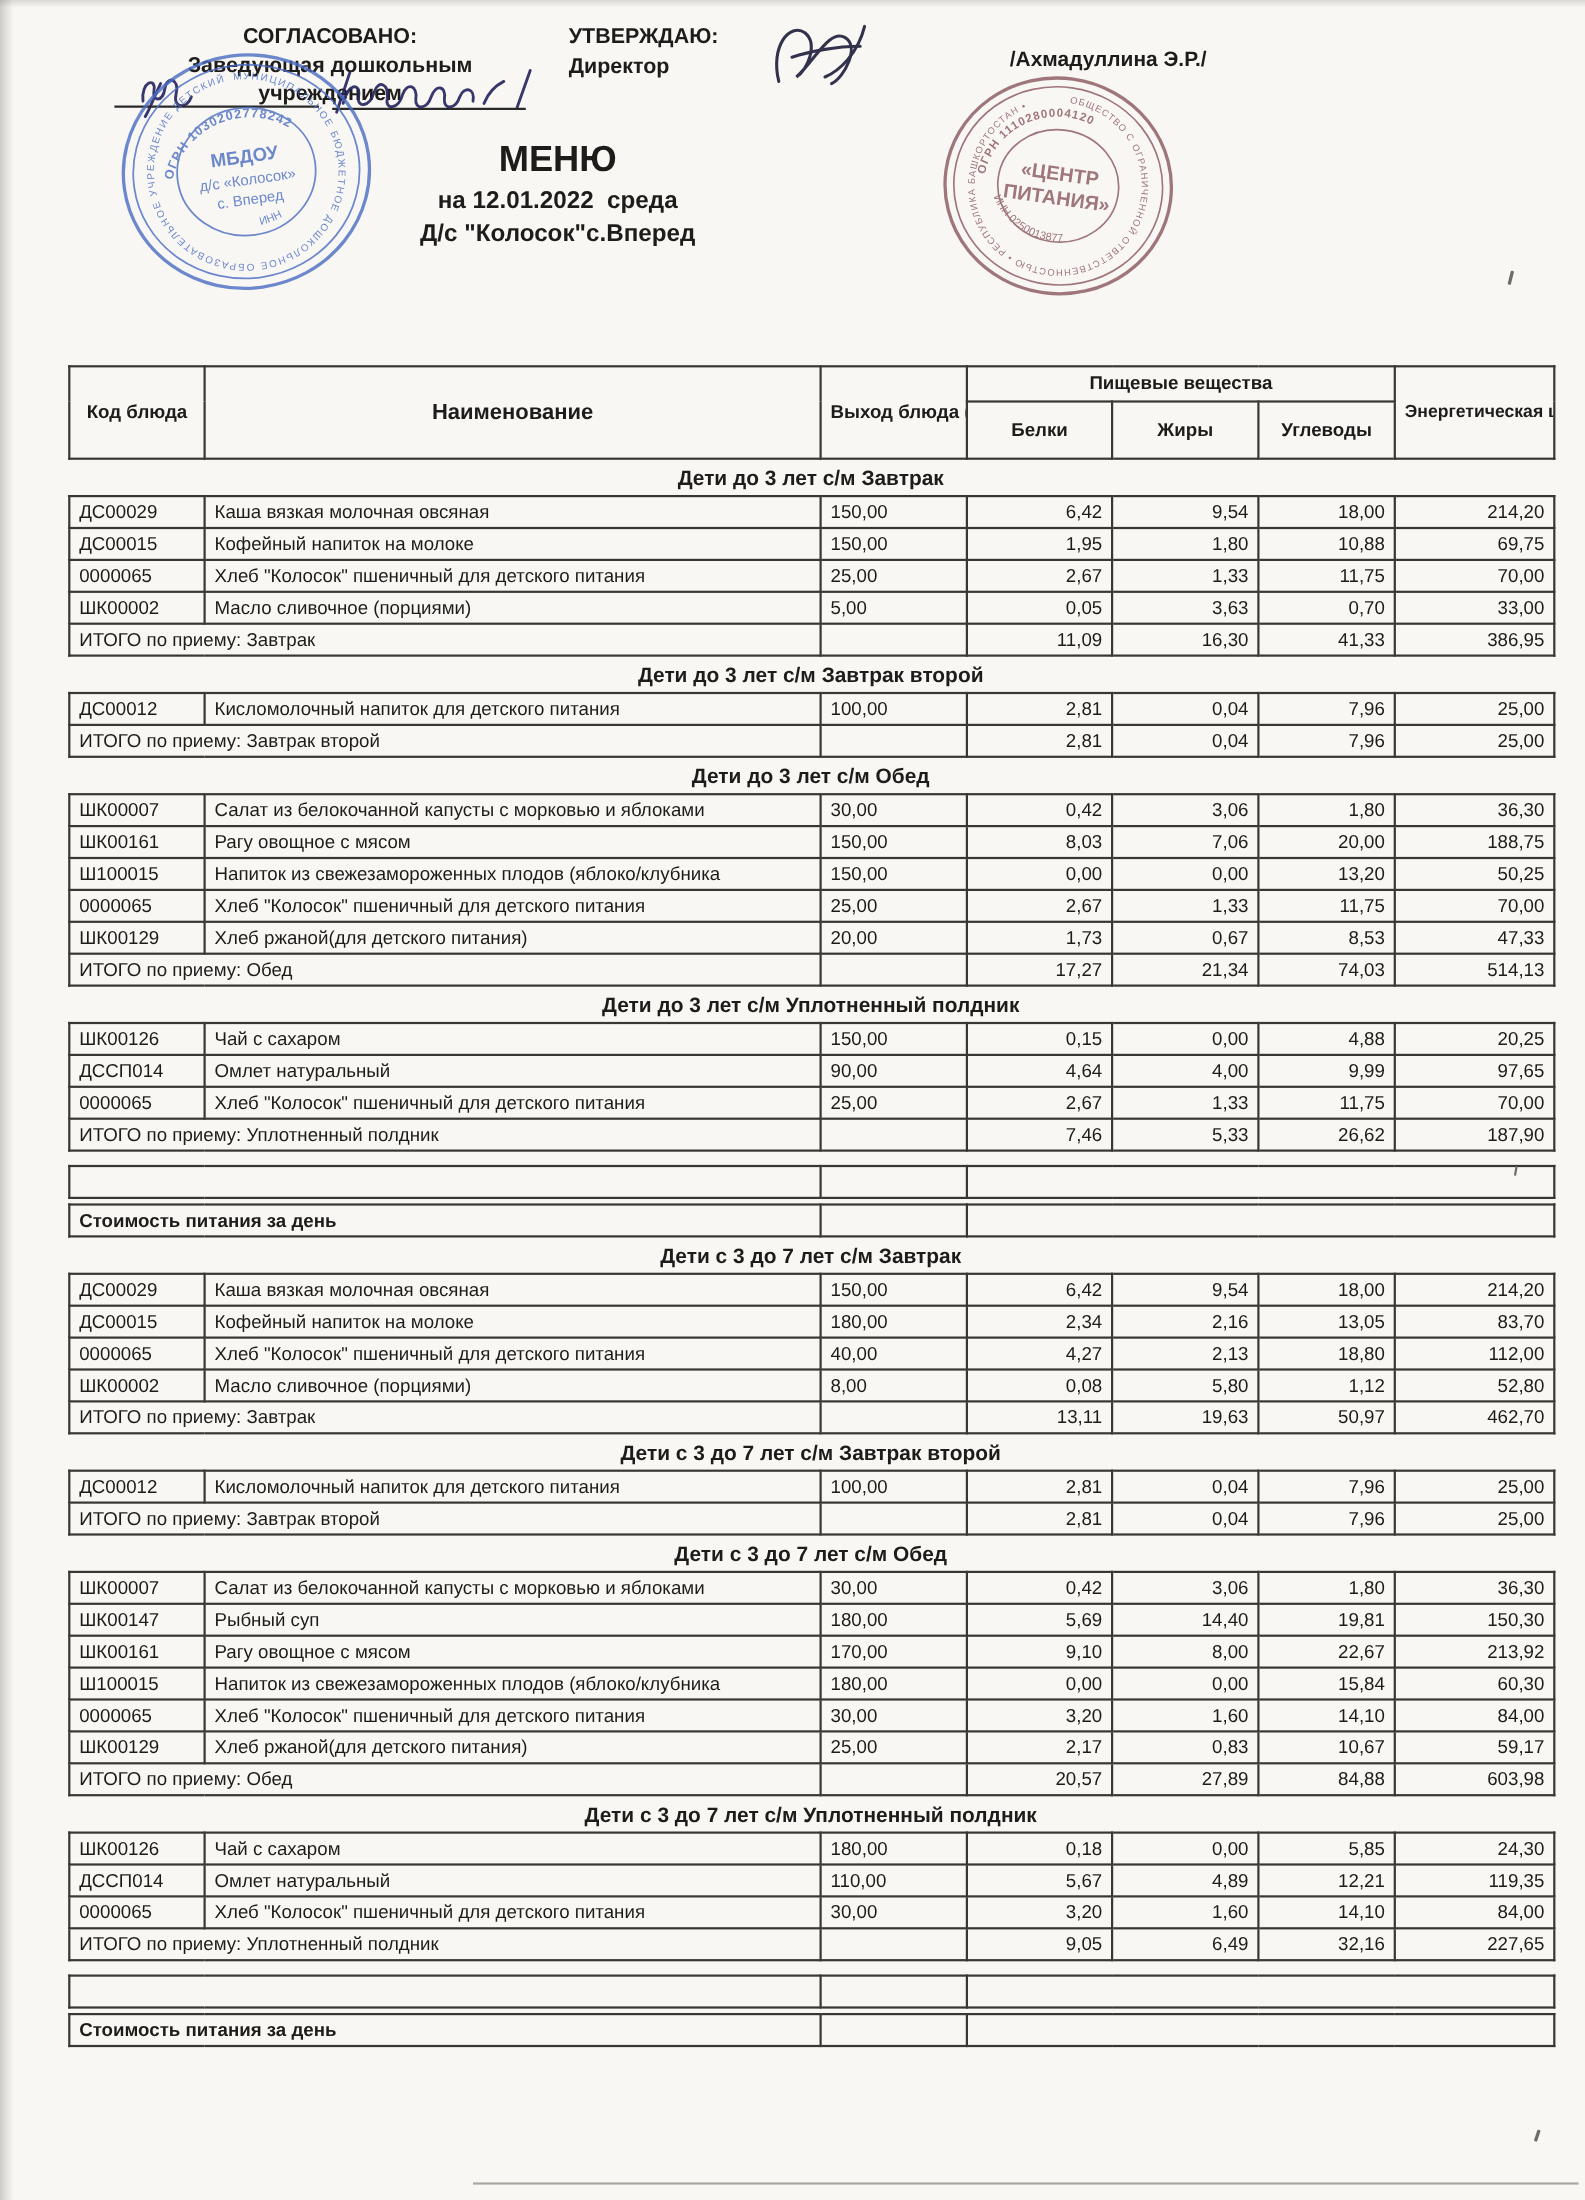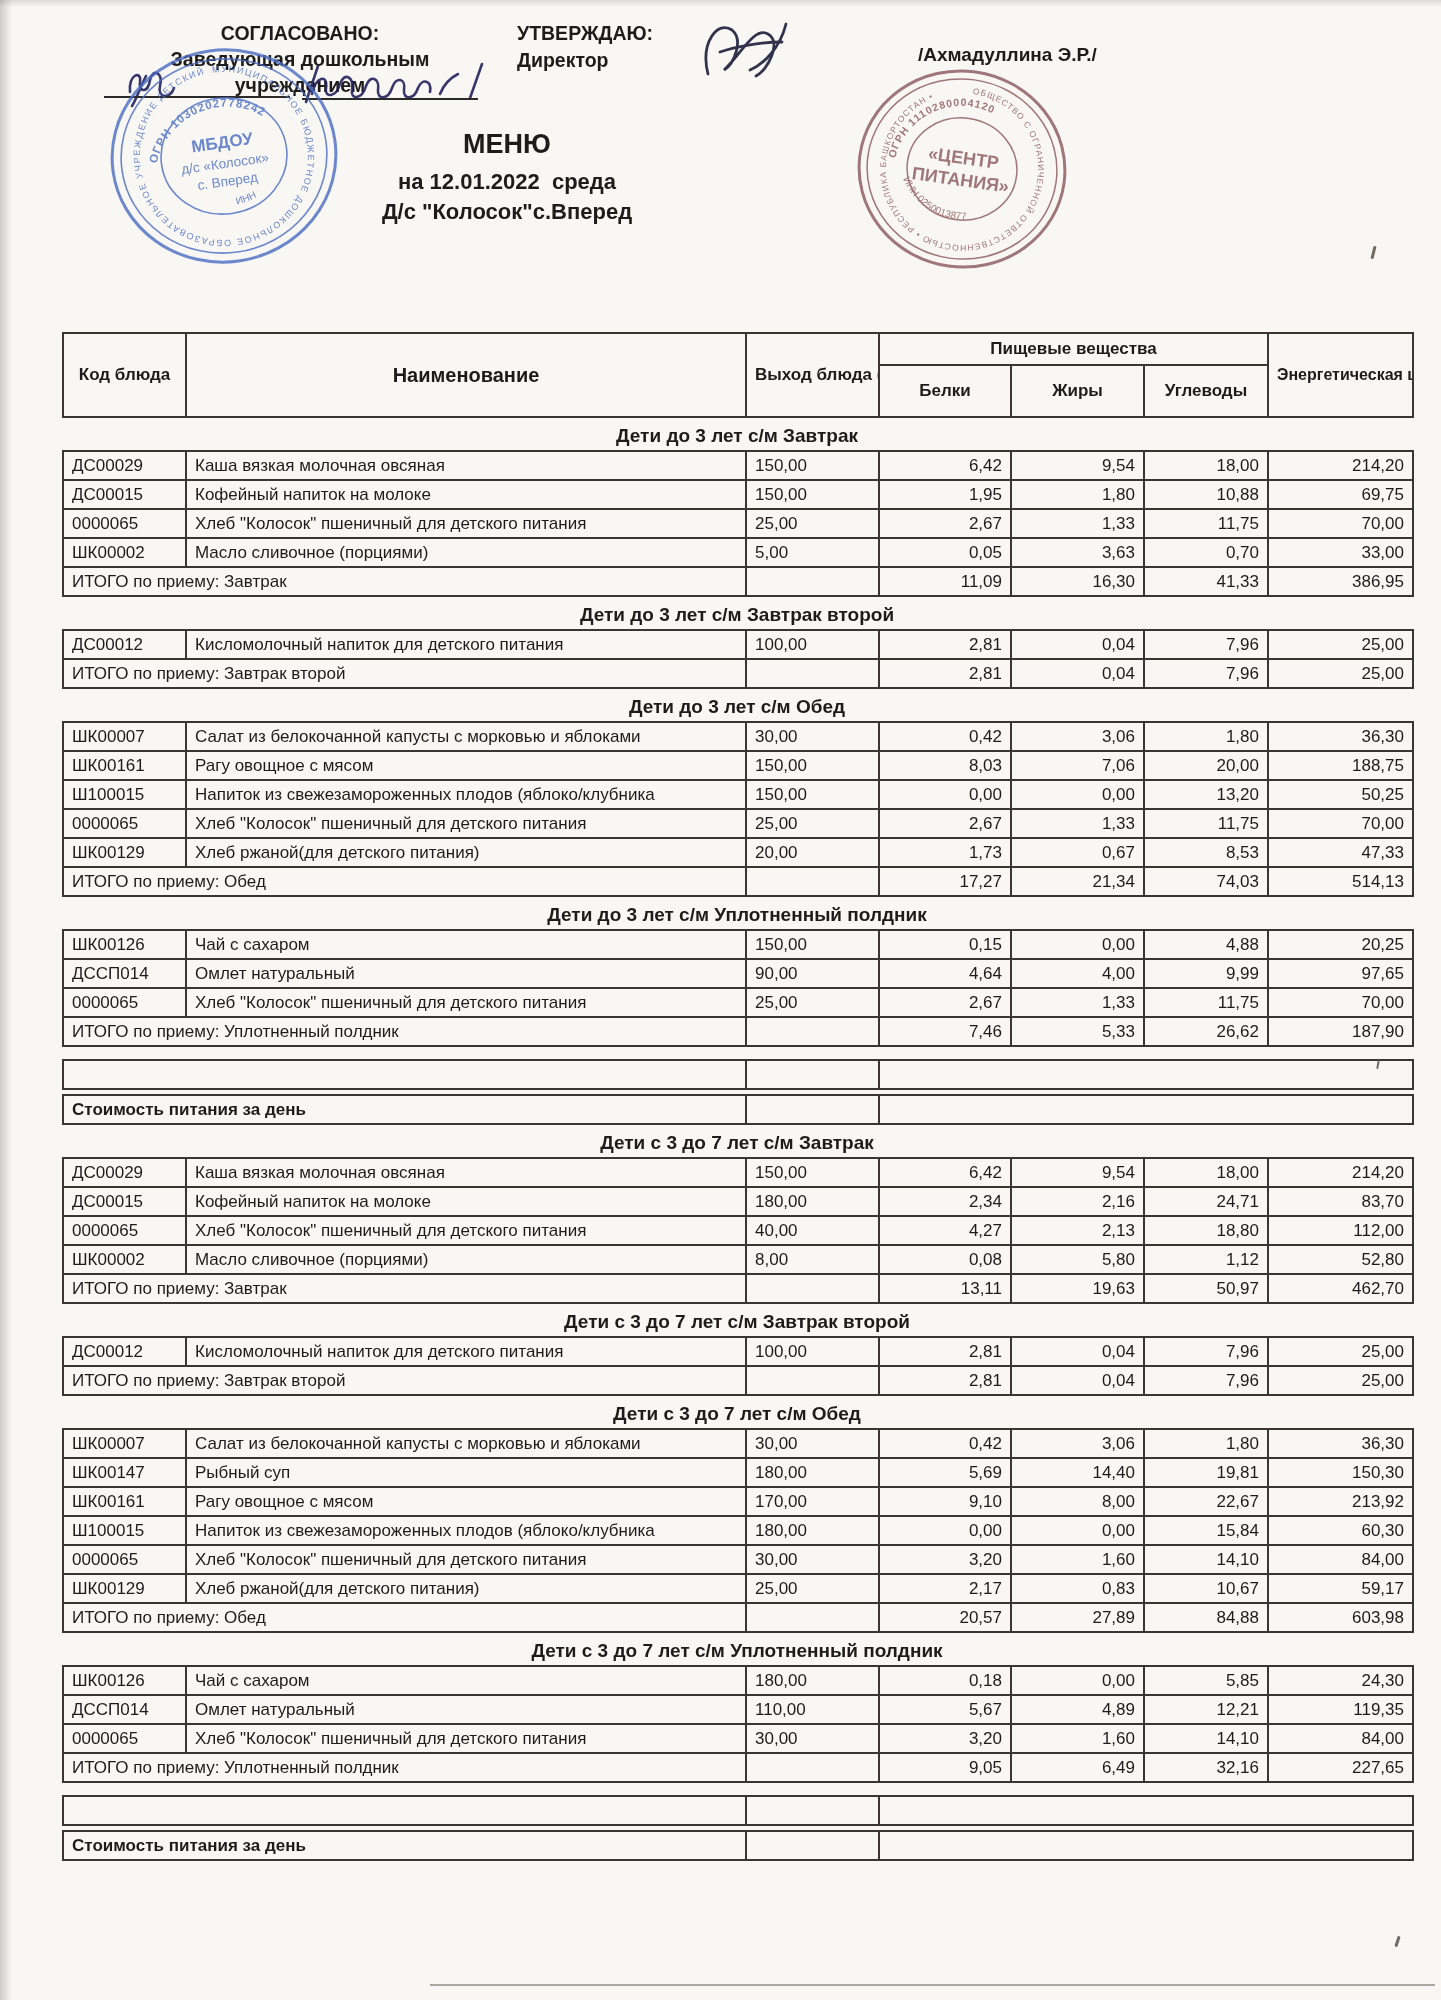--- a/index.html
+++ b/index.html
@@ -6,21 +6,21 @@
   body{margin:0;background:#d8d8d8;font-family:"Liberation Sans",sans-serif}
   .page{position:relative;width:1441px;height:2000px;background:#f8f7f3;color:#1e1c1a;overflow:hidden;margin:0 auto}
   .edge-l{position:absolute;left:0;top:0;width:12px;height:2000px;background:linear-gradient(90deg,rgba(110,106,100,.30),rgba(110,106,100,0))}
   .edge-t{position:absolute;left:0;top:0;width:1441px;height:7px;background:linear-gradient(180deg,rgba(110,106,100,.22),rgba(110,106,100,0))}
 
   .hdr-agreed{position:absolute;left:110px;top:20px;width:380px;text-align:center;font-weight:bold;font-size:19.5px;line-height:26px}
   .hdr-approved{position:absolute;left:517px;top:20px;font-weight:bold;font-size:19.5px;line-height:27px}
   .hdr-name{position:absolute;left:918px;top:44px;font-weight:bold;font-size:19px}
 
   .title-block{position:absolute;left:62px;top:128px;width:890px;text-align:center;font-weight:bold}
-  .title-l1{font-size:27px;line-height:32px;margin-bottom:8px}
+  .title-l1{font-size:33px;line-height:32px;margin-bottom:8px}
   .title-l2{font-size:22px;line-height:27px;white-space:pre;margin-bottom:3px}
   .title-l3{font-size:22px;line-height:27px}
 
   .sig{position:absolute}
   .stamp{position:absolute;opacity:.8;pointer-events:none}
 
   .menu-table{position:absolute;left:62px;top:332px;width:1350px}
   table.grid{border-collapse:collapse;table-layout:fixed;width:1350px;background:transparent}
   table.grid td{border:2px solid #3a3733;font-size:17px;padding:1px 8px;height:29px;overflow:hidden;white-space:nowrap;vertical-align:middle}
   .thead tr:first-child{height:32px}
@@ -419,21 +419,21 @@
               <td class="c-num">9,54</td>
               <td class="c-num">18,00</td>
               <td class="c-num">214,20</td>
             </tr>
             <tr>
               <td class="c-code">ДС00015</td>
               <td class="c-name">Кофейный напиток на молоке</td>
               <td class="c-out">180,00</td>
               <td class="c-num">2,34</td>
               <td class="c-num">2,16</td>
-              <td class="c-num">24,71</td>
+              <td class="c-num">13,05</td>
               <td class="c-num">83,70</td>
             </tr>
             <tr>
               <td class="c-code">0000065</td>
               <td class="c-name">Хлеб "Колосок" пшеничный для детского питания</td>
               <td class="c-out">40,00</td>
               <td class="c-num">4,27</td>
               <td class="c-num">2,13</td>
               <td class="c-num">18,80</td>
               <td class="c-num">112,00</td>

